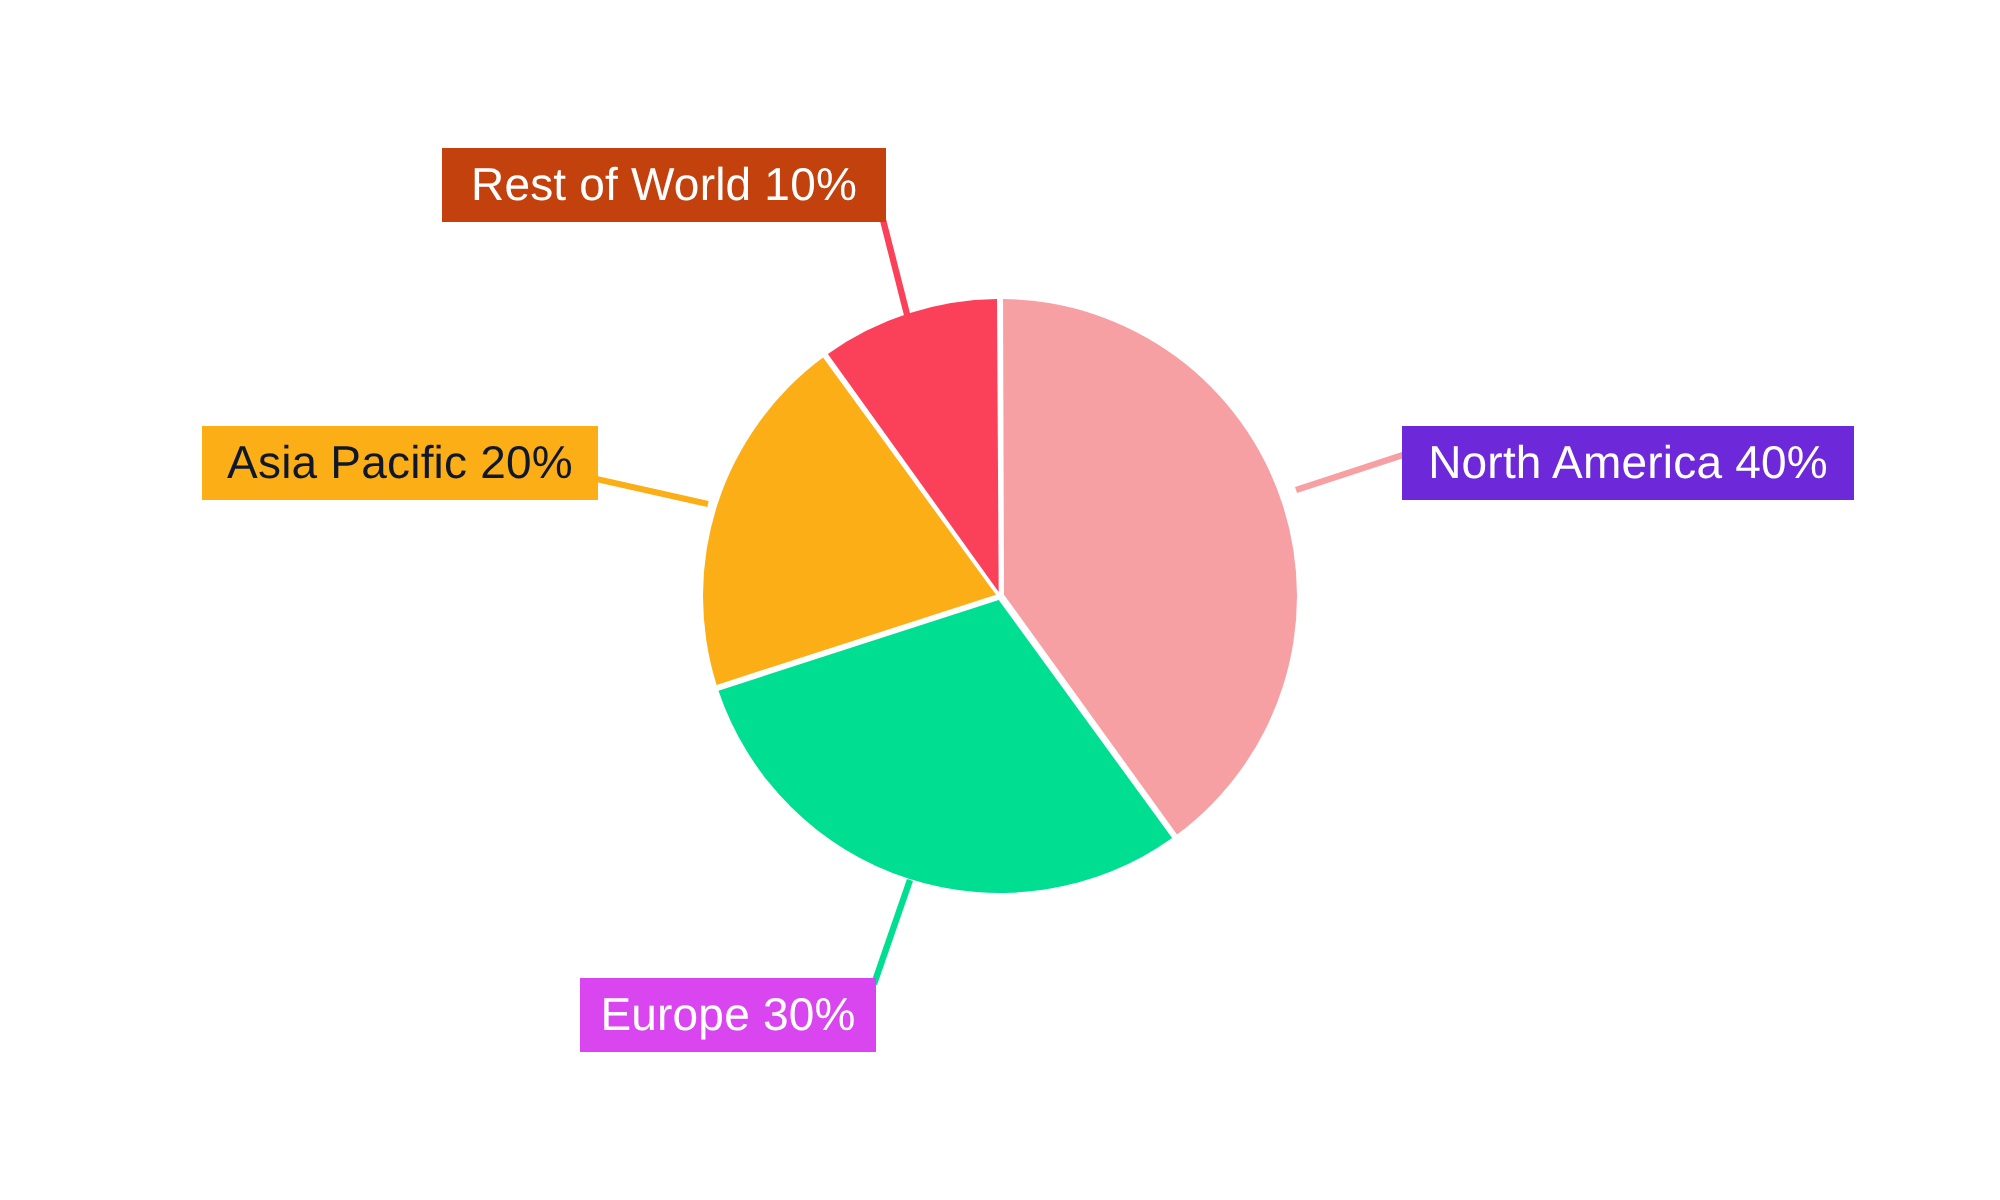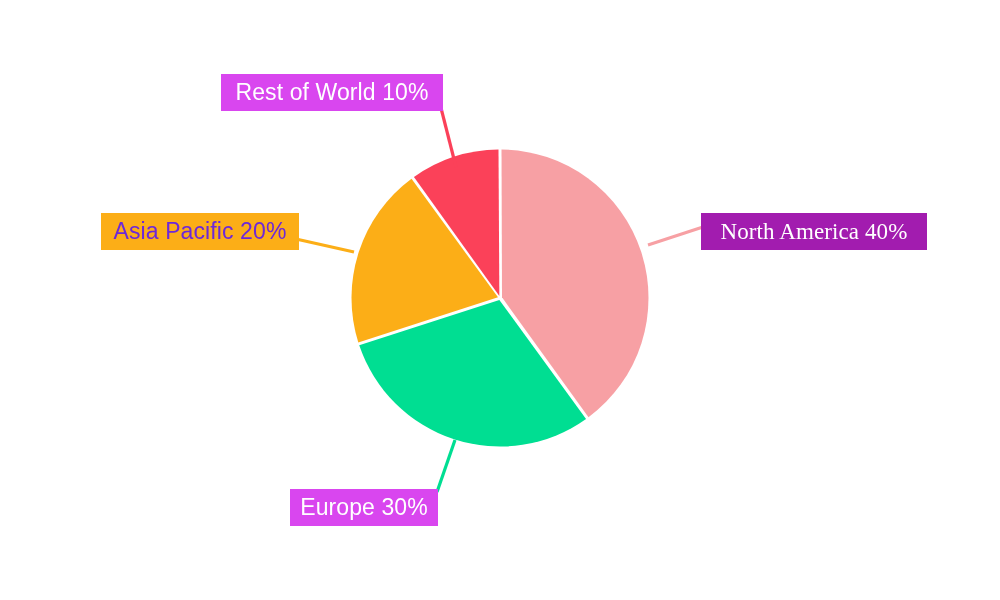--- a/index.html
+++ b/index.html
@@ -66,21 +66,21 @@
     </g>
 
     <g>
       <line x1="648" y1="245" x2="706" y2="226" stroke="#F7A0A4" stroke-width="3.2"></line>
       <line x1="455" y1="440" x2="437" y2="492" stroke="#00DE92" stroke-width="3.2"></line>
       <line x1="354" y1="252" x2="296" y2="239" stroke="#FCAE17" stroke-width="3.2"></line>
       <line x1="456" y1="167" x2="441" y2="108" stroke="#FB4159" stroke-width="3.2"></line>
     </g>
   </svg>
 
-  <div class="data-label" id="label-north-america" style="background: #a21caf; color: rgb(255, 255, 255); font-family: Liberation Serif, serif;">North America 40%</div>
+  <div class="data-label" id="label-north-america" style="background: #6d28d9; color: rgb(255, 255, 255);">North America 40%</div>
 
   <div class="data-label" id="label-europe" style="background: #d946ef; color: rgb(255, 255, 255);">Europe 30%</div>
 
-  <div class="data-label" id="label-asia-pacific" style="background: rgb(252, 174, 23); color: #6d28d9;">Asia Pacific 20%</div>
+  <div class="data-label" id="label-asia-pacific" style="background: rgb(252, 174, 23); color: #0f172a;">Asia Pacific 20%</div>
 
-  <div class="data-label" id="label-rest-of-world" style="background: #d946ef; color: rgb(255, 255, 255); text-align: center;">Rest of World 10%</div>
+  <div class="data-label" id="label-rest-of-world" style="background: #c2410c; color: rgb(255, 255, 255); text-align: center;">Rest of World 10%</div>
 
 </div>
 
 </body></html>

